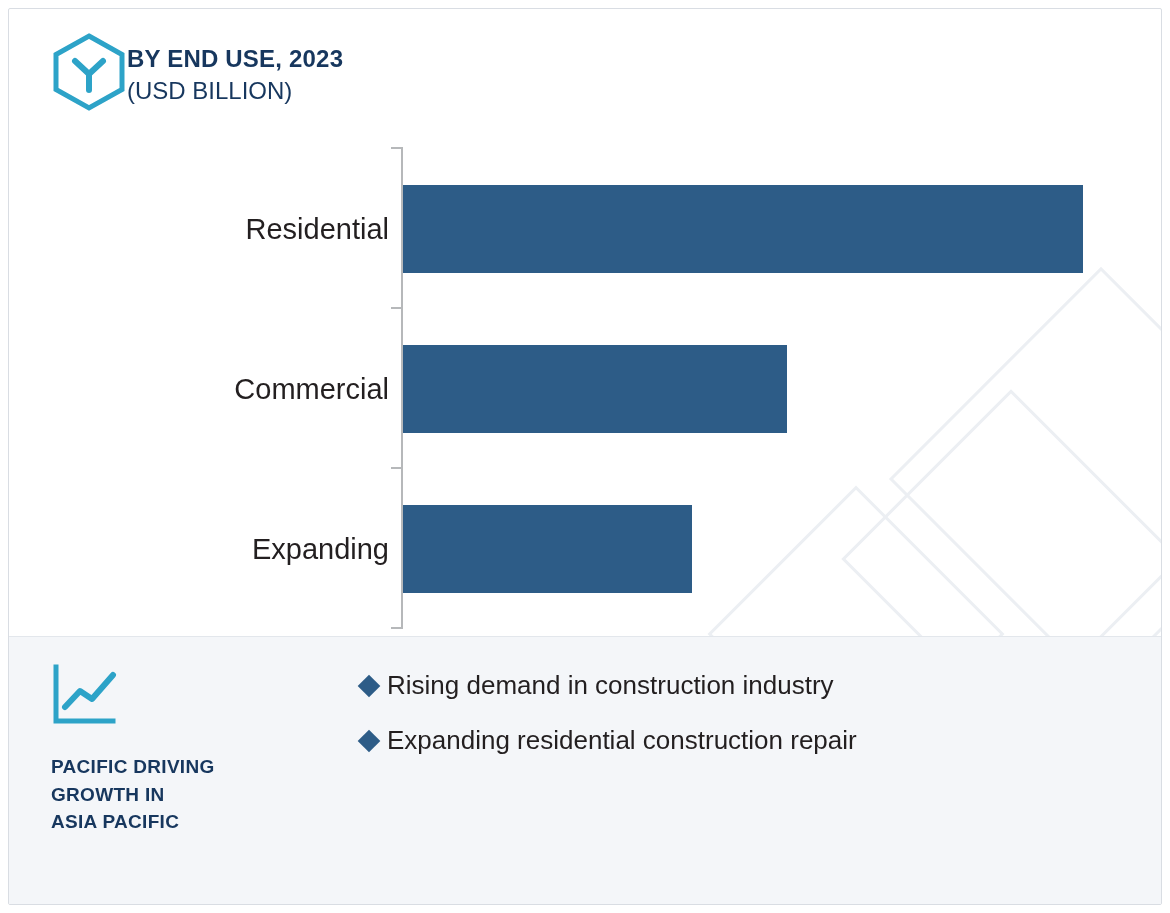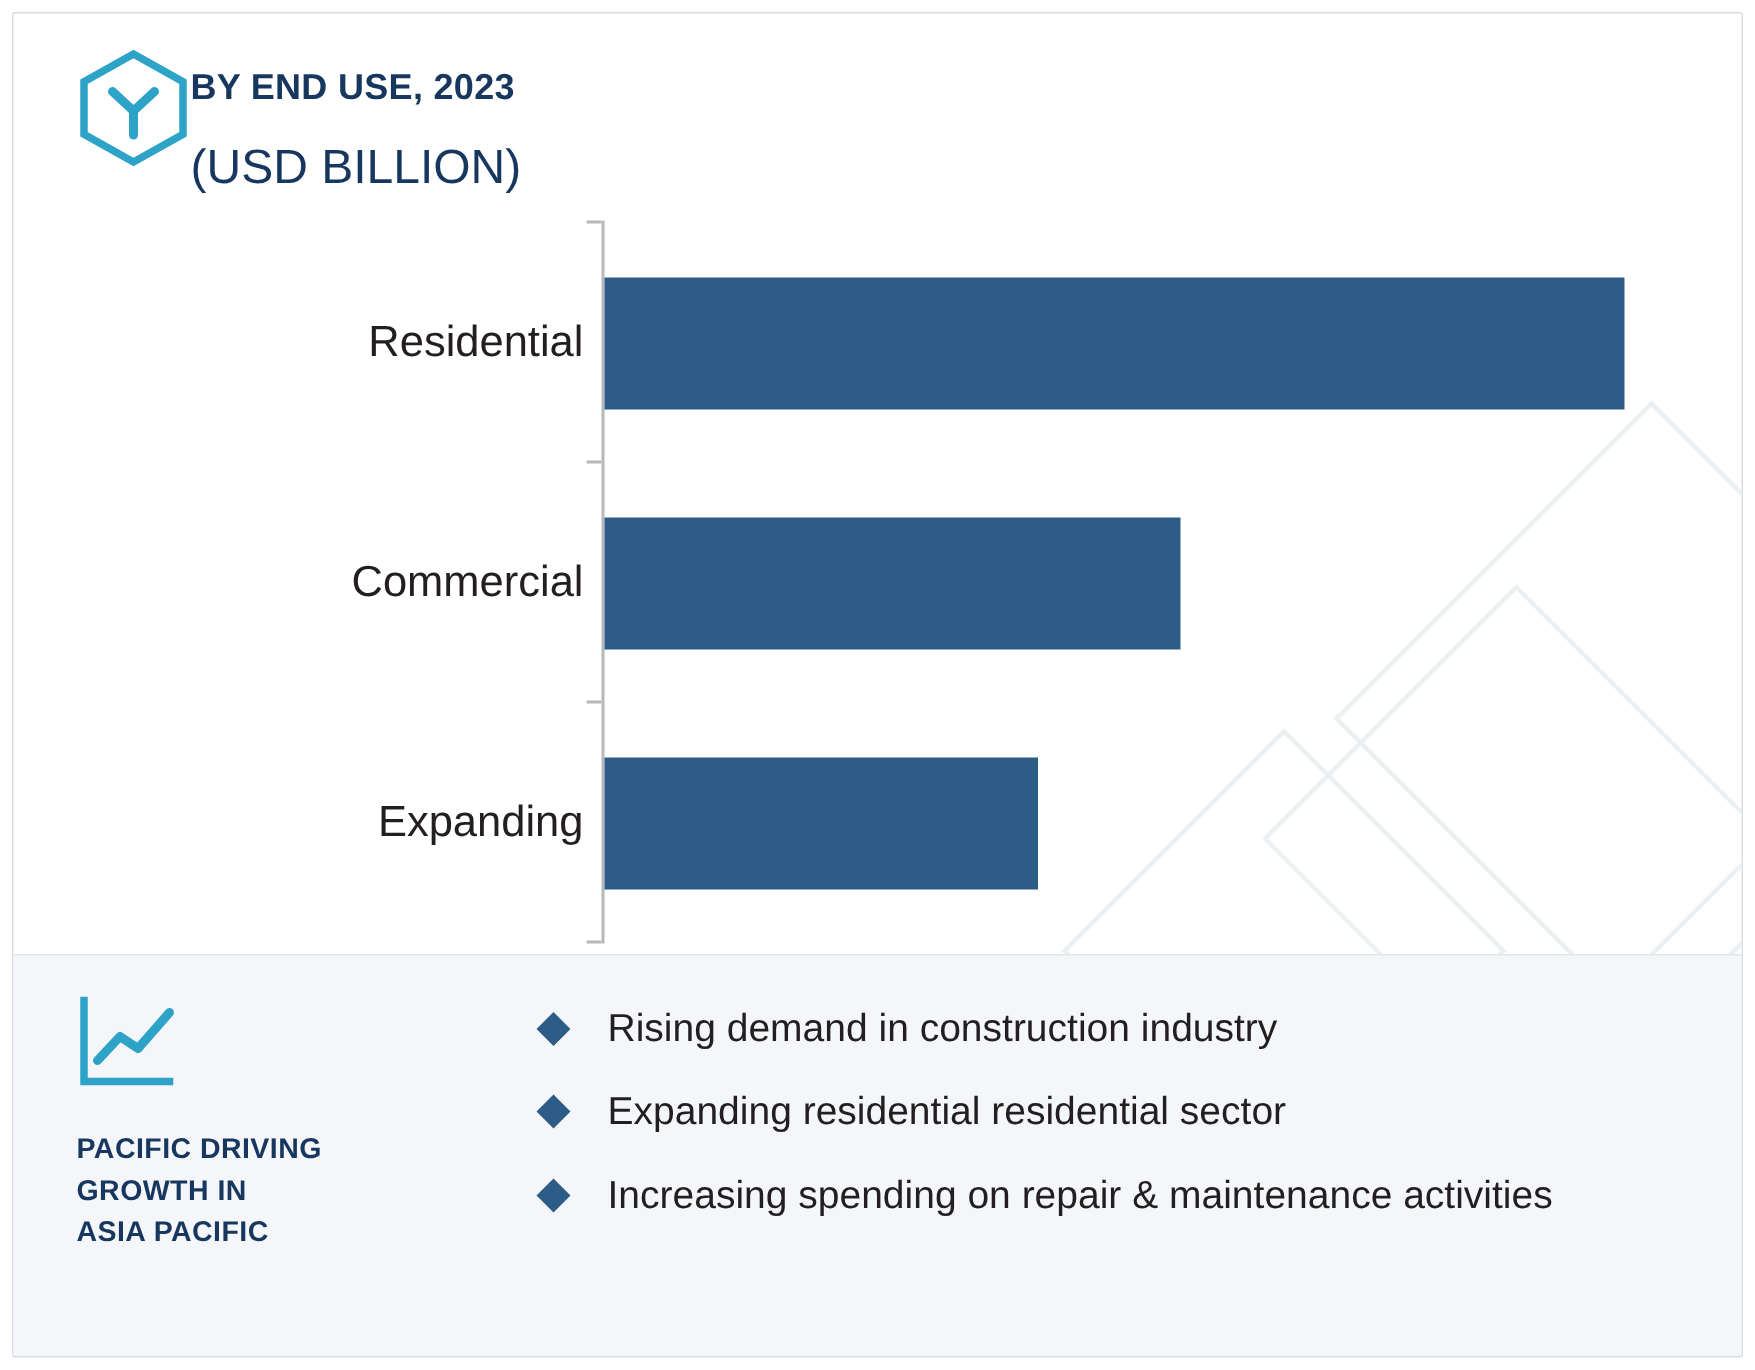--- a/index.html
+++ b/index.html
@@ -72,25 +72,25 @@
     padding-top: 12px;
   }
   .title-line1 {
     font-size: 24px;
     font-weight: bold;
     color: #17375e;
     letter-spacing: 0.2px;
     line-height: 1.18;
   }
   .title-line2 {
-    font-size: 32px;
+    font-size: 24px;
     font-weight: normal;
     color: #17375e;
     line-height: 1.18;
-    margin-top: 20px;
+    margin-top: 4px;
   }
 
   
   .chart-area {
     position: absolute;
     left: 0;
     top: 130px;
     width: 1154px;
     height: 490px;
     z-index: 2;
@@ -174,21 +174,21 @@
   }
   .factors {
     position: absolute;
     left: 352px;
     top: 32px;
     right: 40px;
   }
   .factor {
     display: flex;
     align-items: flex-start;
-    gap: 28px;
+    gap: 10px;
     margin-bottom: 22px;
   }
   .diamond {
     flex: none;
     width: 16px;
     height: 16px;
     background: #2d5c87;
     transform: rotate(45deg);
     margin-top: 9px;
   }
@@ -254,23 +254,19 @@
         </div>
       </div>
 
       <div class="factors">
         <div class="factor">
           <span class="diamond"></span>
           <span class="factor-text">Rising demand in construction industry</span>
         </div>
         <div class="factor">
           <span class="diamond"></span>
-          <span class="factor-text">Expanding residential residential sector</span>
-        </div>
-        <div class="factor">
-          <span class="diamond"></span>
-          <span class="factor-text">Increasing spending on repair &amp; maintenance activities</span>
+          <span class="factor-text">Expanding residential construction repair</span>
         </div>
       </div>
     </div>
 
   </div>
 </div>
 
 </body></html>

